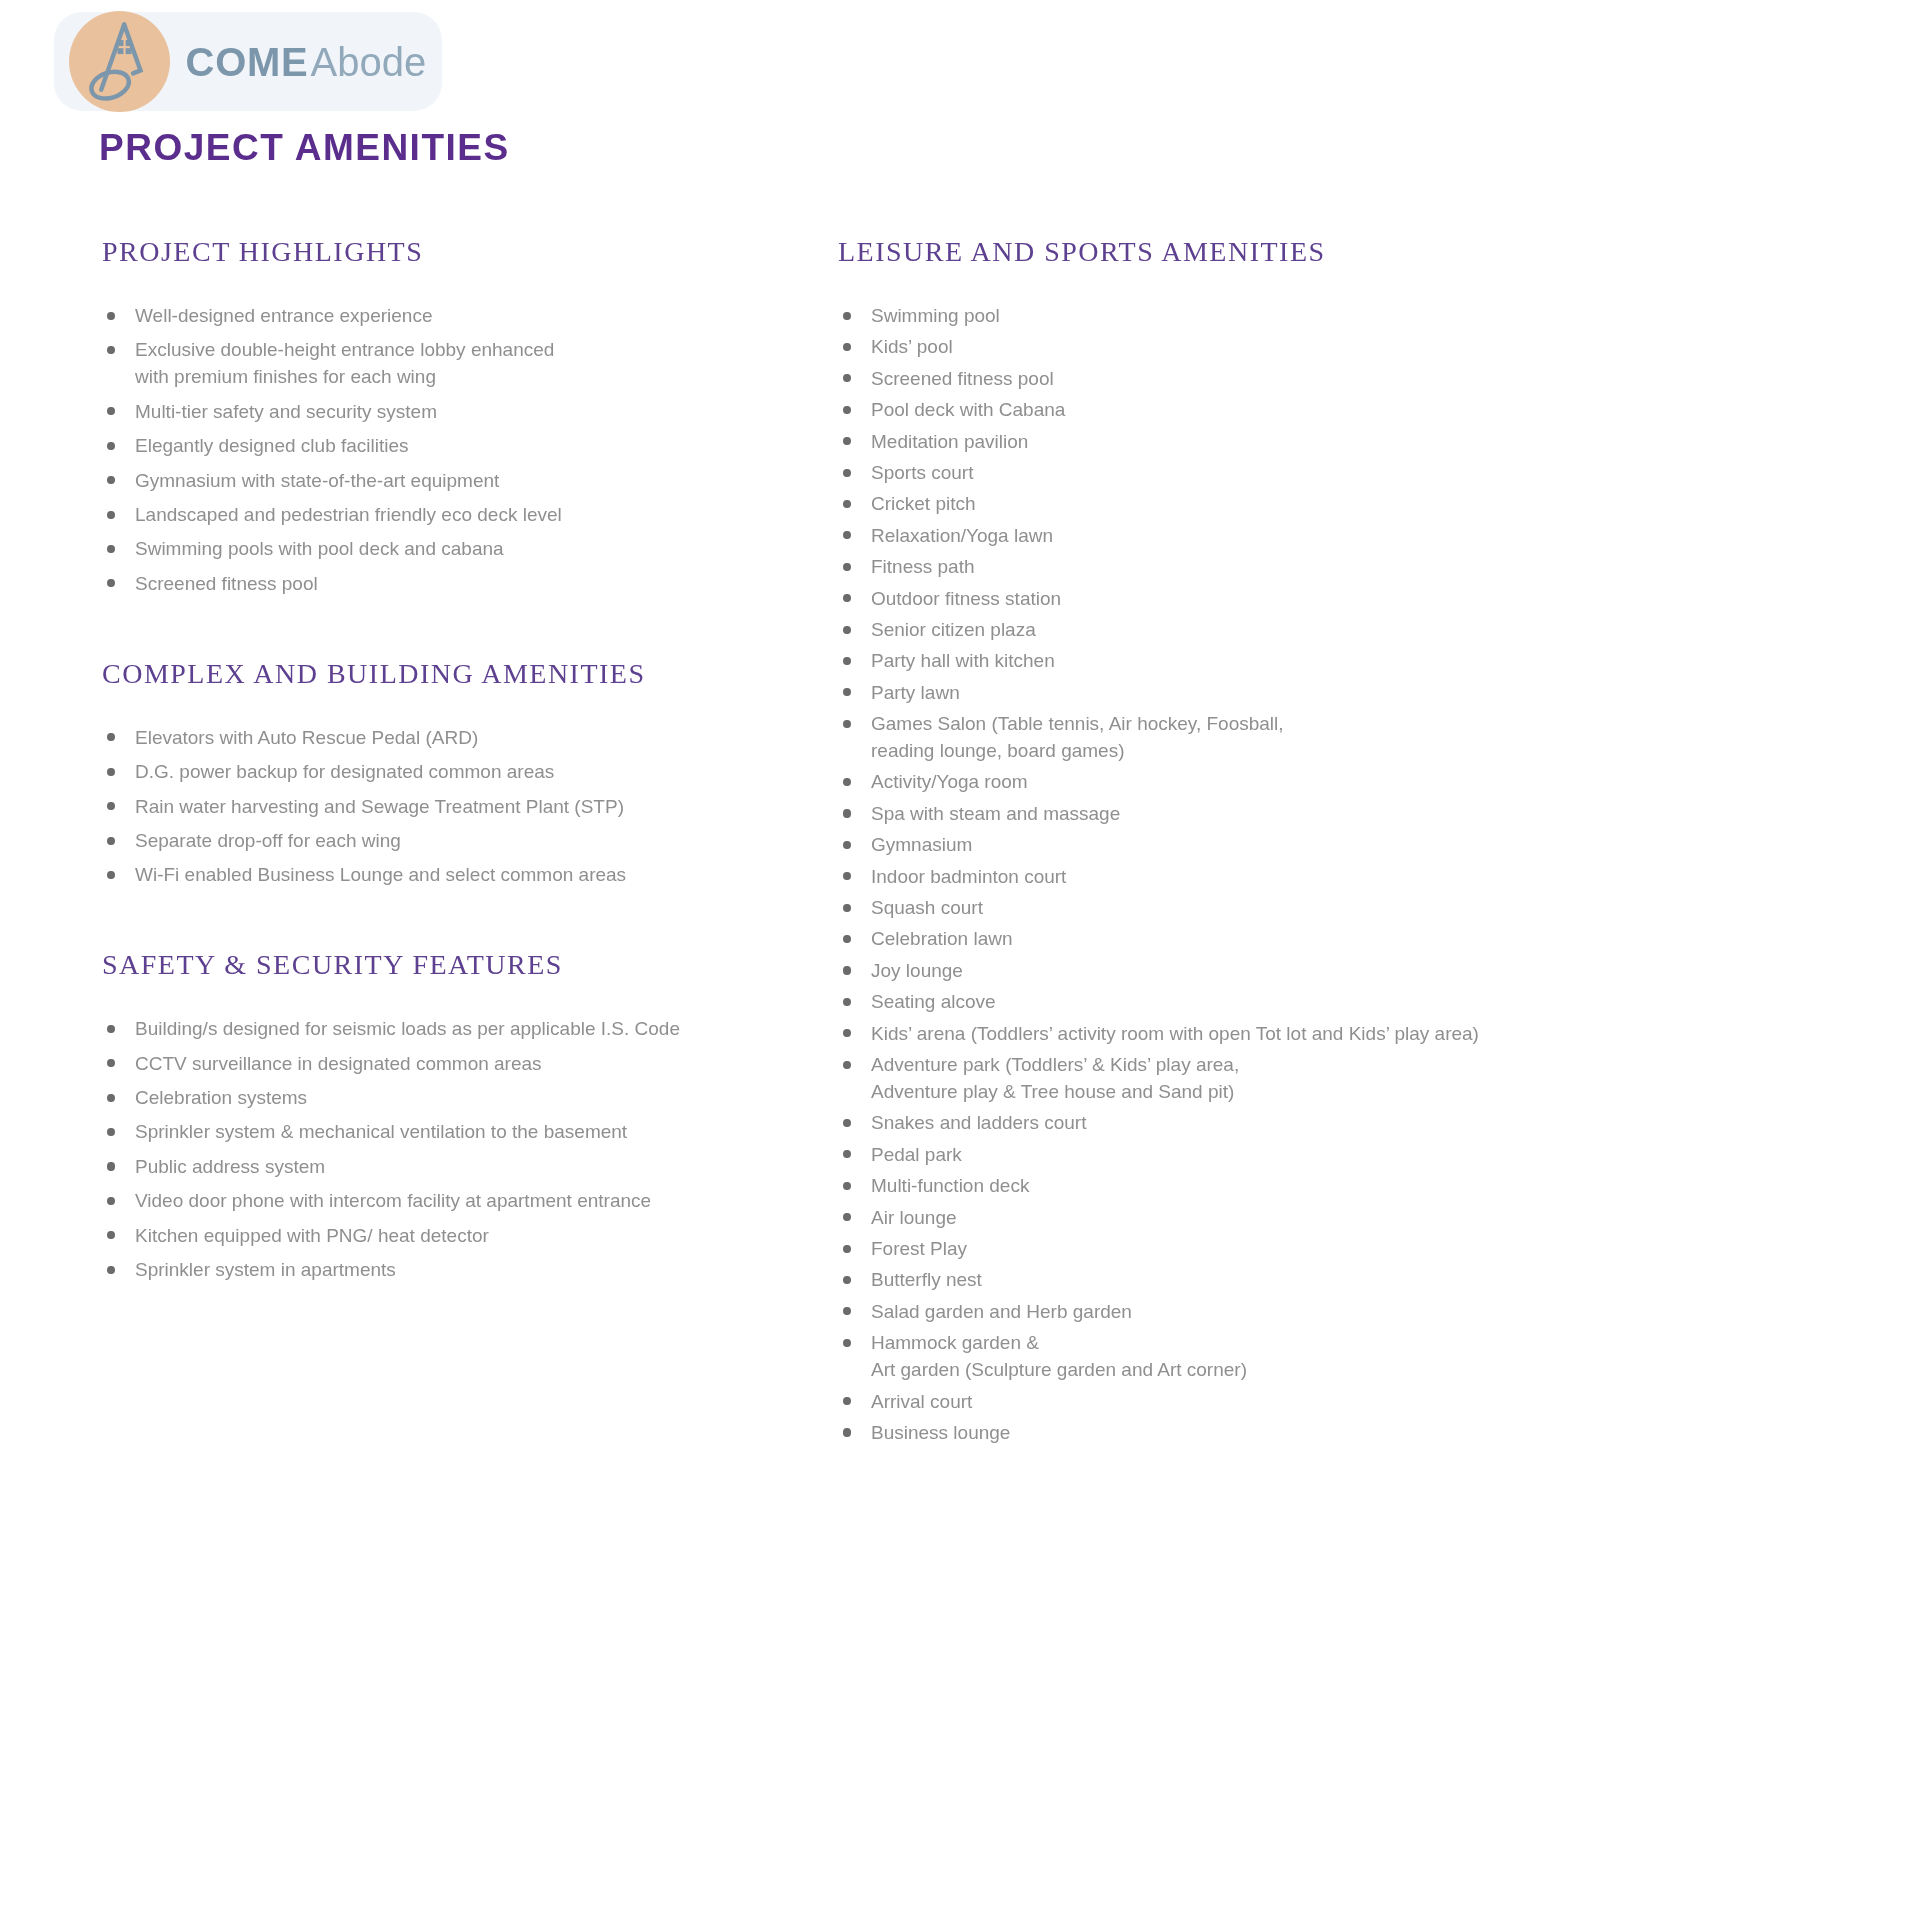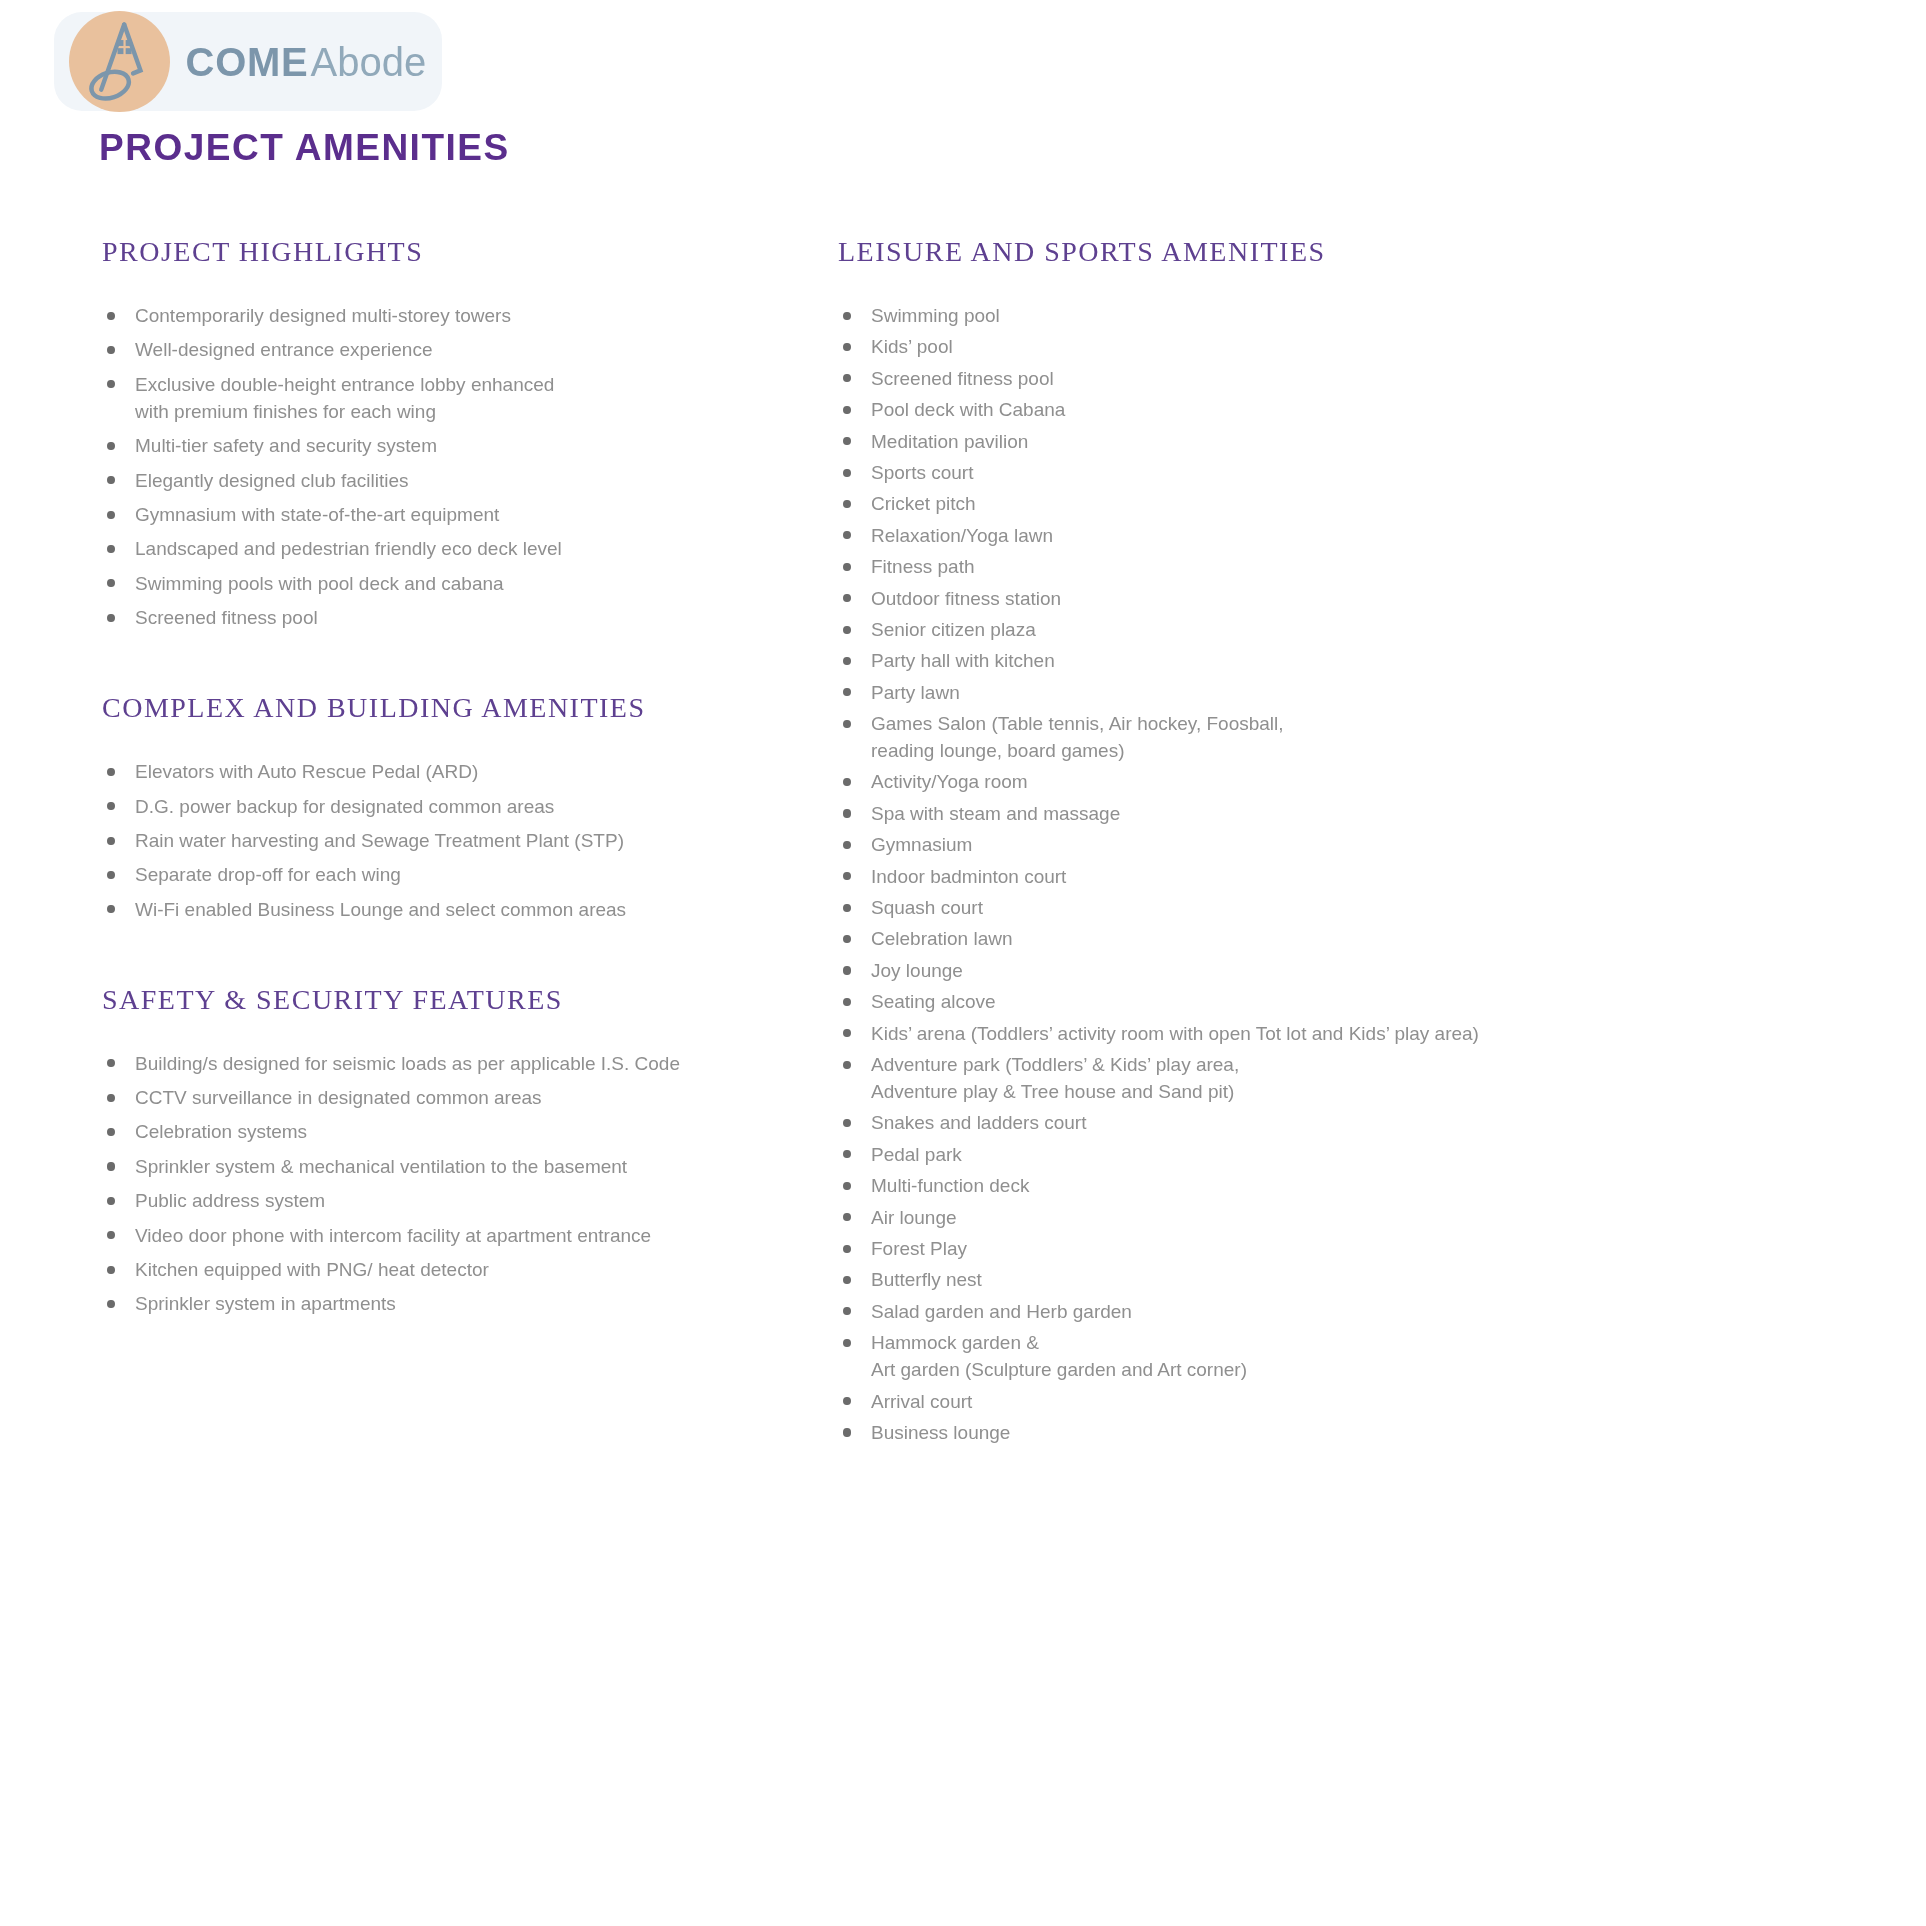--- a/index.html
+++ b/index.html
@@ -119,21 +119,20 @@
     <span class="brand-bold">COME</span><span class="brand-light">Abode</span>
   </div>
 </div>
 
 <h1>PROJECT AMENITIES</h1>
 
 <div class="col col-left">
   <section>
     <h2>PROJECT HIGHLIGHTS</h2>
     <ul>
-        <li>Contemporarily designed multi-storey towers</li>
         <li>Well-designed entrance experience</li>
         <li>Exclusive double-height entrance lobby enhanced
 with premium finishes for each wing</li>
         <li>Multi-tier safety and security system</li>
         <li>Elegantly designed club facilities</li>
         <li>Gymnasium with state-of-the-art equipment</li>
         <li>Landscaped and pedestrian friendly eco deck level</li>
         <li>Swimming pools with pool deck and cabana</li>
         <li>Screened fitness pool</li>
       </ul>

